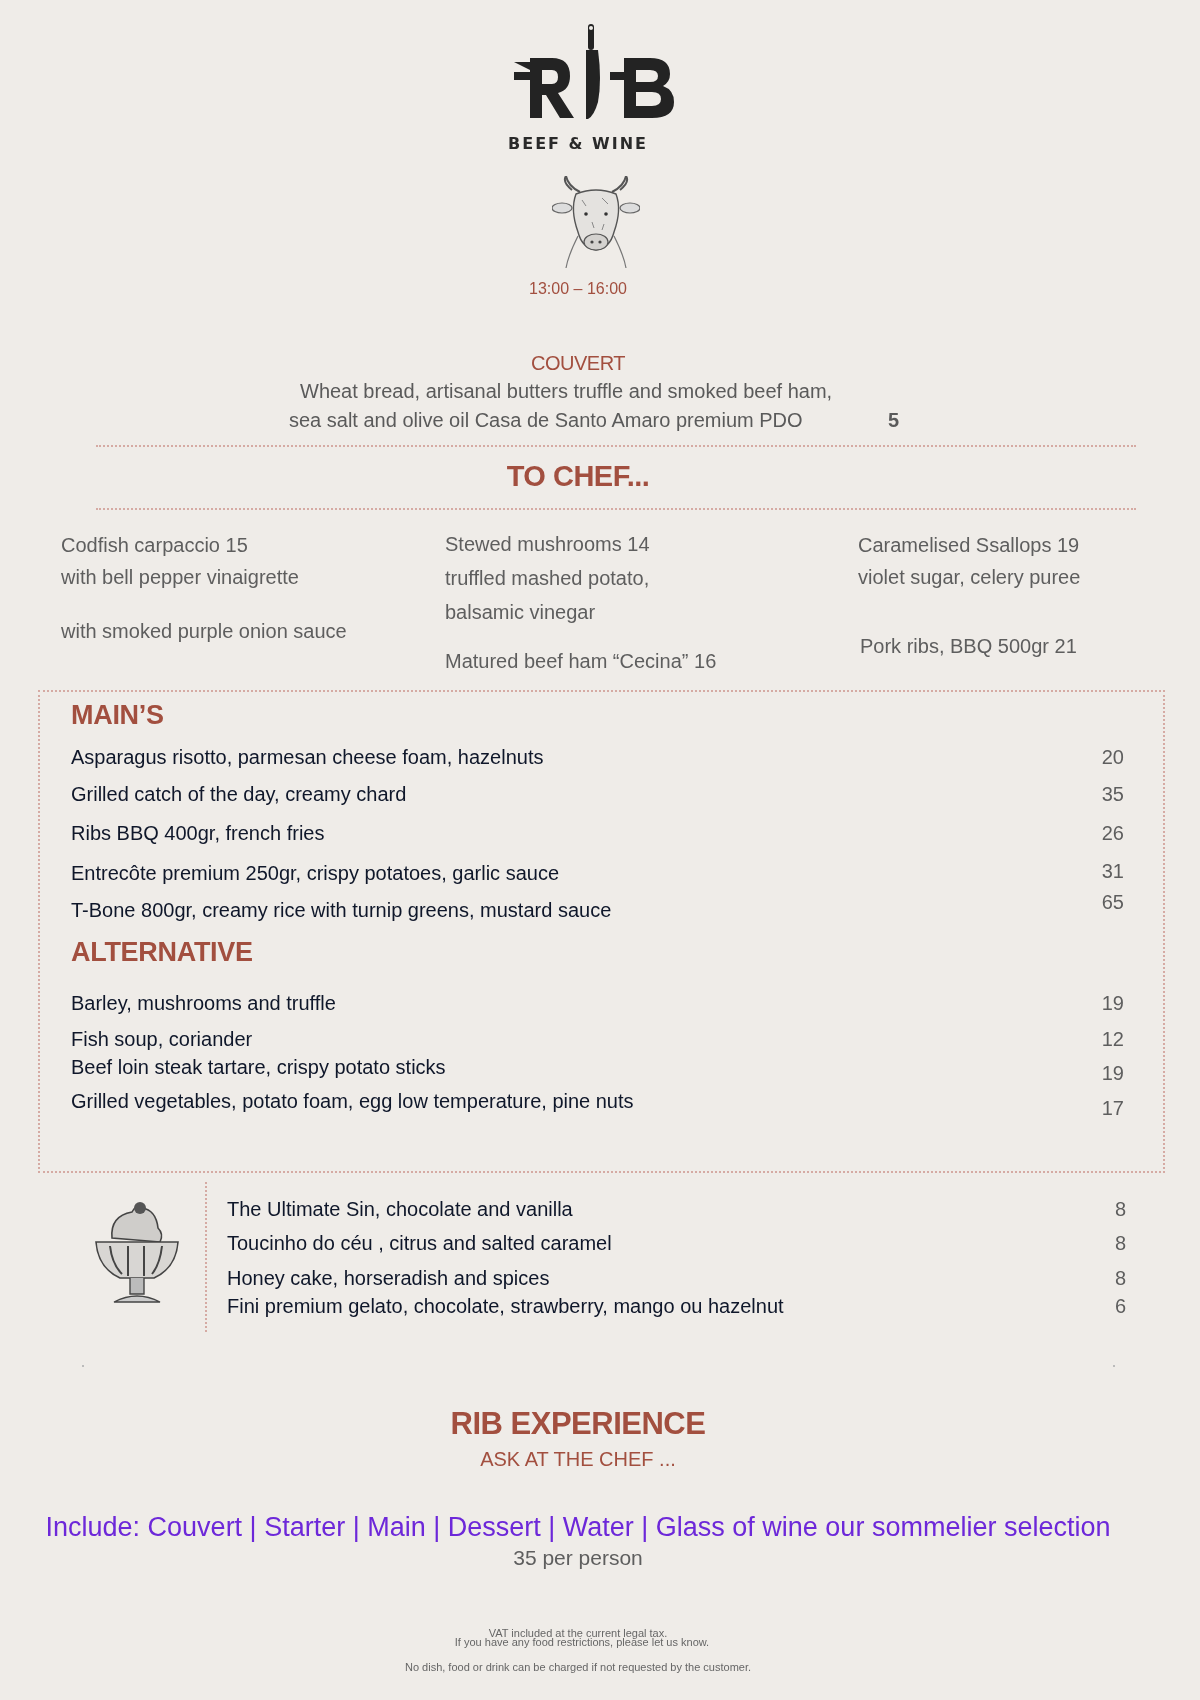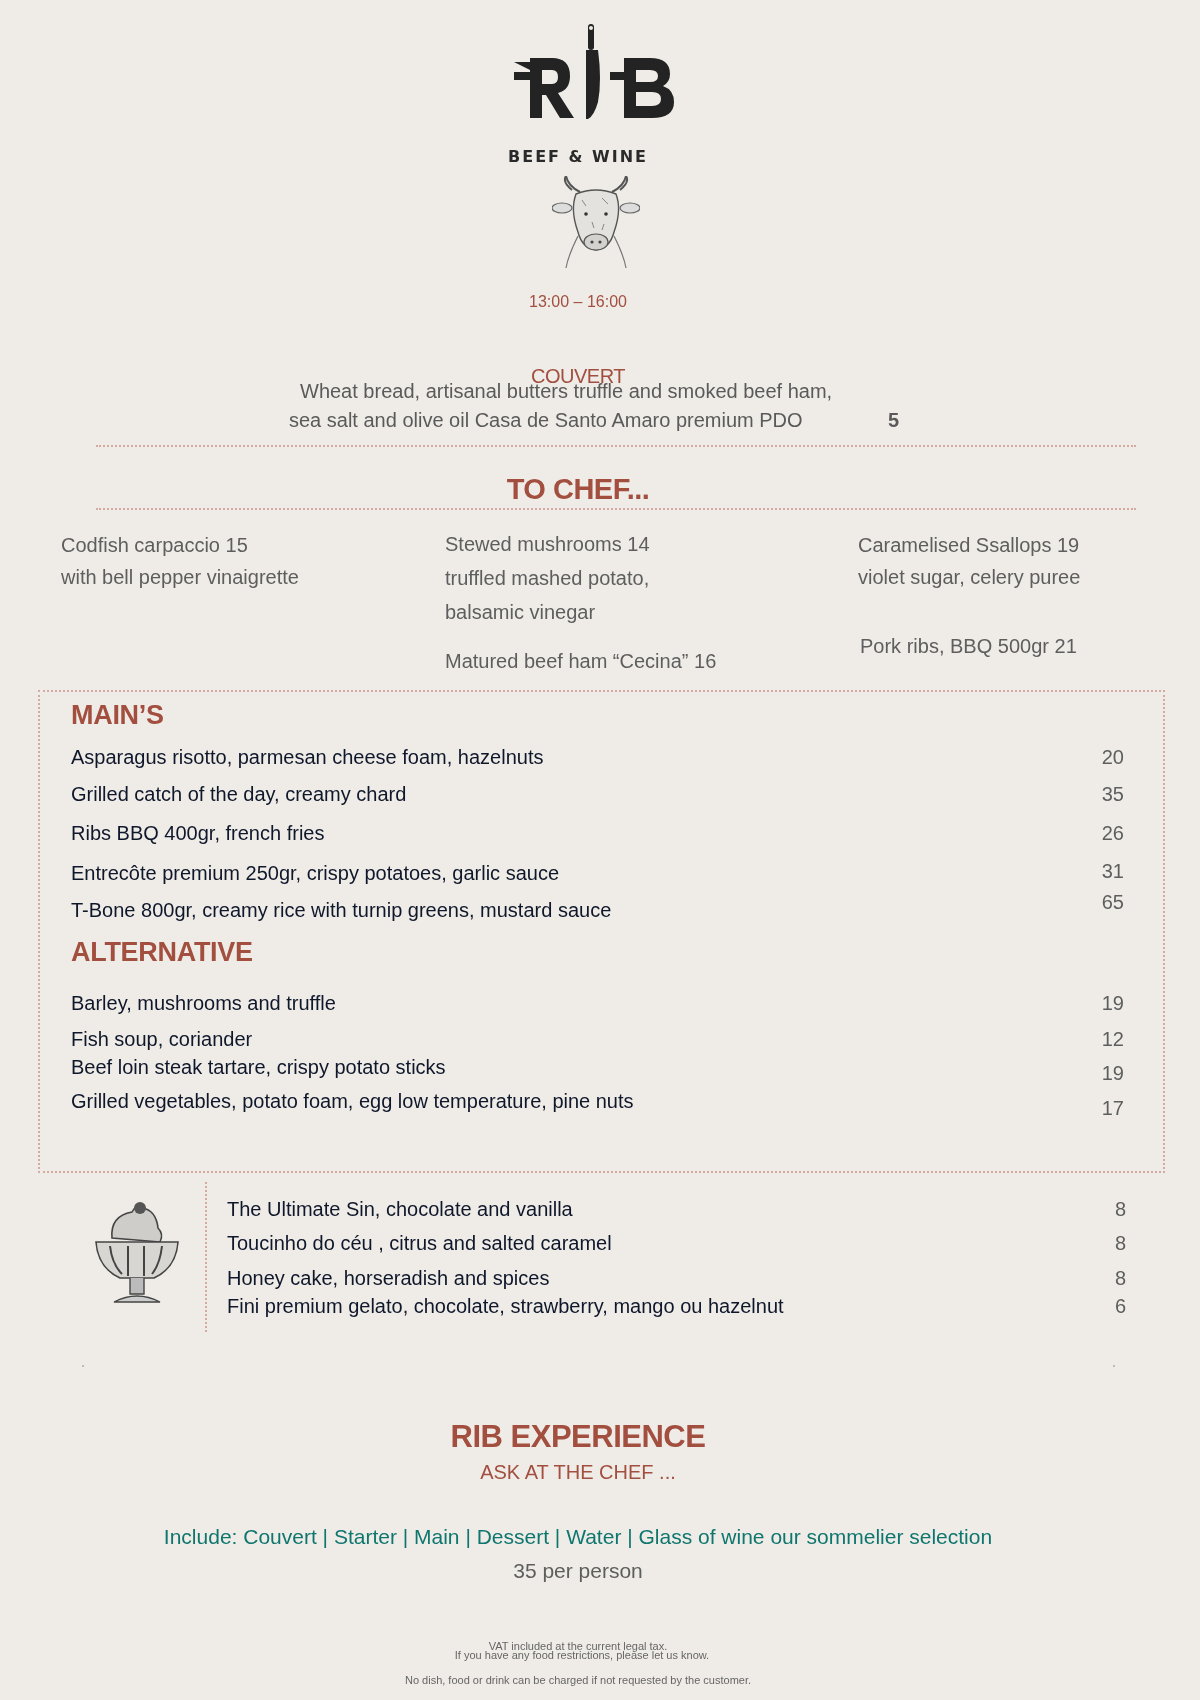--- a/index.html
+++ b/index.html
@@ -1,20 +1,20 @@
 <!DOCTYPE html>
 <html><head>
 <meta charset="utf-8">
 <style>
   * { margin: 0; padding: 0; box-sizing: border-box; }
   html, body { width: 1200px; height: 1700px; background: #efece8; overflow: hidden; }
   body { position: relative; font-family: "Liberation Sans", sans-serif; color: #5e5e5e; }
   .abs { position: absolute; }
   .accent { color: #a24f3f; }
-  .center { text-align: center; left: 0; width: 1156px; margin-top: 13px; }
+  .center { text-align: center; left: 0; width: 1156px; }
 
   
   .logo { left: 510px; top: 22px; width: 180px; height: 100px; }
   .logo-sub { top: 134px; font-family: "DejaVu Sans", sans-serif; font-weight: bold; font-size: 16px; letter-spacing: 2px; color: #2a2a2a; }
   .cow { left: 552px; top: 176px; width: 88px; height: 92px; }
   .hours { top: 280px; font-size: 16px; }
 
   .couvert-title { top: 352px; font-size: 20px; letter-spacing: -0.5px; }
   .couvert-line { font-size: 20px; color: #5a5a5a; }
   .couvert-price { font-weight: bold; }
@@ -28,21 +28,21 @@
   .mains-box { left: 38px; top: 690px; width: 1127px; height: 483px; border: 2px dotted #d5aaa3; }
   .sec-title { font-size: 27px; font-weight: bold; letter-spacing: -0.3px; }
   .row-name { left: 71px; font-size: 20px; color: #0f172a; white-space: nowrap; }
   .row-price { left: 1090px; width: 34px; text-align: right; font-size: 20px; color: #5e5e5e; }
 
   .dessert-sep { left: 205px; top: 1182px; height: 150px; border-left: 2px dotted #d5aaa3; }
   .sundae { left: 82px; top: 1198px; width: 104px; height: 112px; }
 
   .exp-title { top: 1406px; font-size: 31px; font-weight: bold; letter-spacing: -0.5px; }
   .exp-sub { top: 1448px; font-size: 20px; }
-  .exp-incl { top: 1512px; font-size: 21px; color: #0f766e; }
+  .exp-incl { top: 1512px; font-size: 27px; color: #6d28d9; }
   .exp-price { top: 1546px; font-size: 21px; color: #5e5e5e; }
   .foot { font-size: 11px; color: #666; }
   .speck { width: 2px; height: 2px; background: #bbb; }
 </style>
 </head>
 <body>
 
 <div class="abs logo">
   <svg width="180" height="100" viewBox="0 0 180 100">
 
@@ -82,20 +82,21 @@
 
 <div class="abs dotline" style="left:96px; top:445px; width:1040px;"></div>
 <div class="abs center accent share-title">TO CHEF...</div>
 <div class="abs dotline" style="left:96px; top:508px; width:1040px;"></div>
 
 <div class="abs share-item" style="left:61px; top:529px;">
   <div>Codfish carpaccio  15</div>
   <div>with bell pepper  vinaigrette</div>
 </div>
 <div class="abs share-item" style="left:61px; top:615px;">
+  <div>with smoked purple onion sauce</div>
 </div>
 <div class="abs share-item" style="left:445px; top:527px; line-height:34px;">
   <div>Stewed mushrooms    14</div>
   <div>truffled mashed  potato,</div>
   <div>balsamic vinegar</div>
 </div>
 <div class="abs share-item" style="left:445px; top:645px;">
   <div>Matured  beef ham “Cecina”  16</div>
 </div>
 <div class="abs share-item" style="left:858px; top:529px;">

